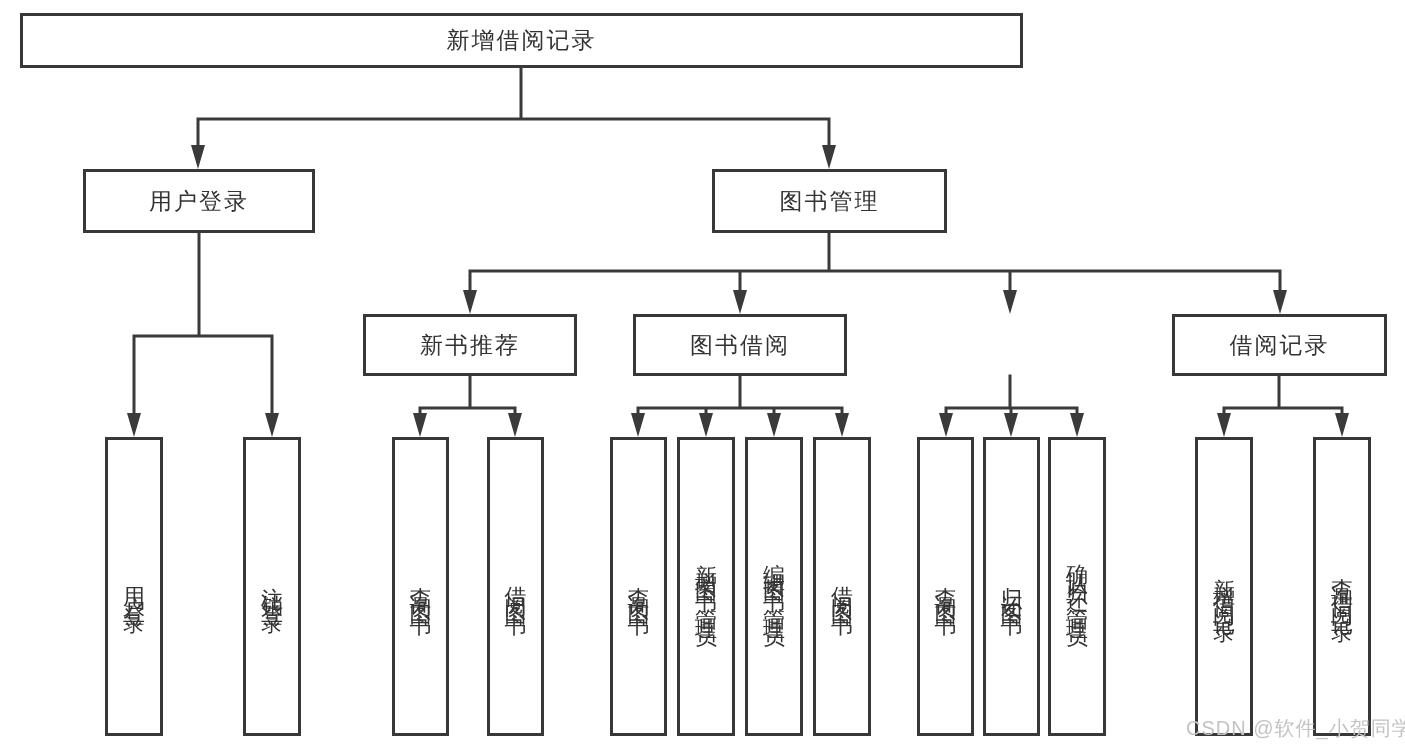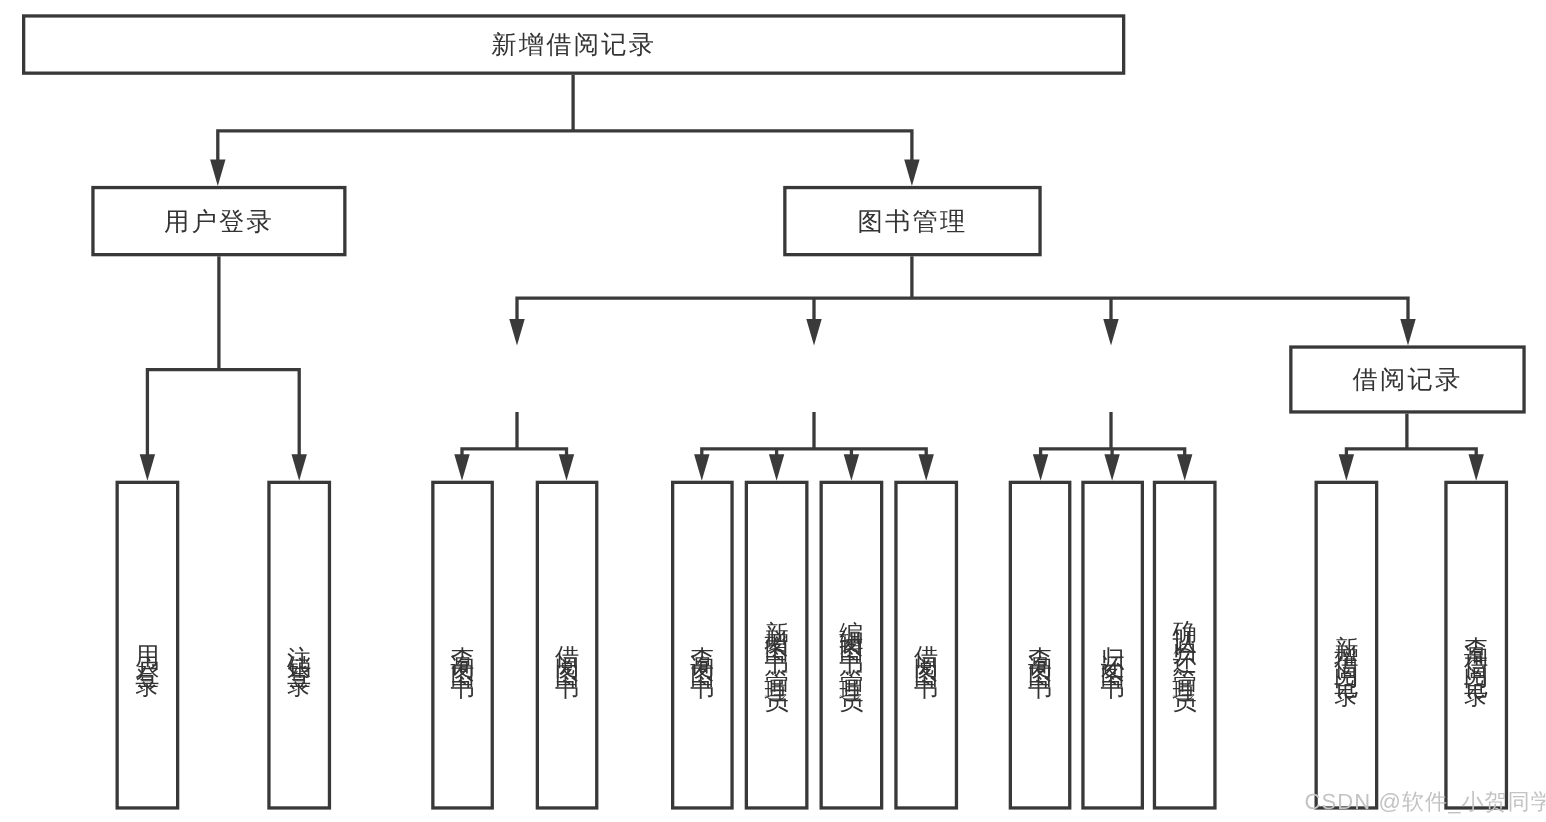--- a/index.html
+++ b/index.html
@@ -98,20 +98,26 @@
     <span>新增借阅记录</span>
   </div>
 
   <div class="box hbox" style="left:83px; top:169px; width:232px; height:64px;">
     <span>用户登录</span>
   </div>
   <div class="box hbox" style="left:712px; top:169px; width:235px; height:64px;align-items:center;">
     <span>图书管理</span>
   </div>
 
+  <div class="box hbox" style="left:363px; top:314px; width:214px; height:62px;">
+    <span>新书推荐</span>
+  </div>
+  <div class="box hbox" style="left:633px; top:314px; width:214px; height:62px;">
+    <span>图书借阅</span>
+  </div>
   <div class="box hbox" style="left:1172px; top:314px; width:215px; height:62px;">
     <span>借阅记录</span>
   </div>
 
   <div class="box vbox" style="left:105px; top:437px; width:58px; height:299px;">
     <span>用户登录</span>
   </div>
   <div class="box vbox" style="left:243px; top:437px; width:58px; height:299px;">
     <span>注销登录</span>
   </div>

